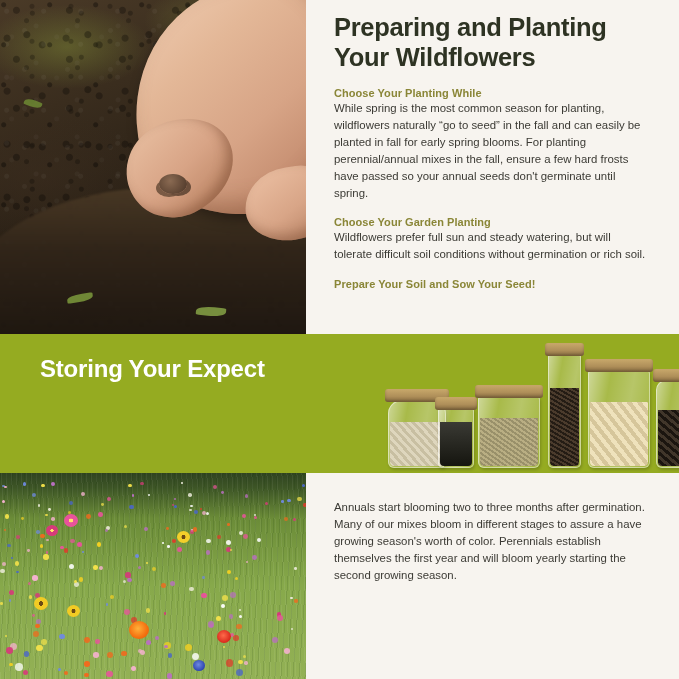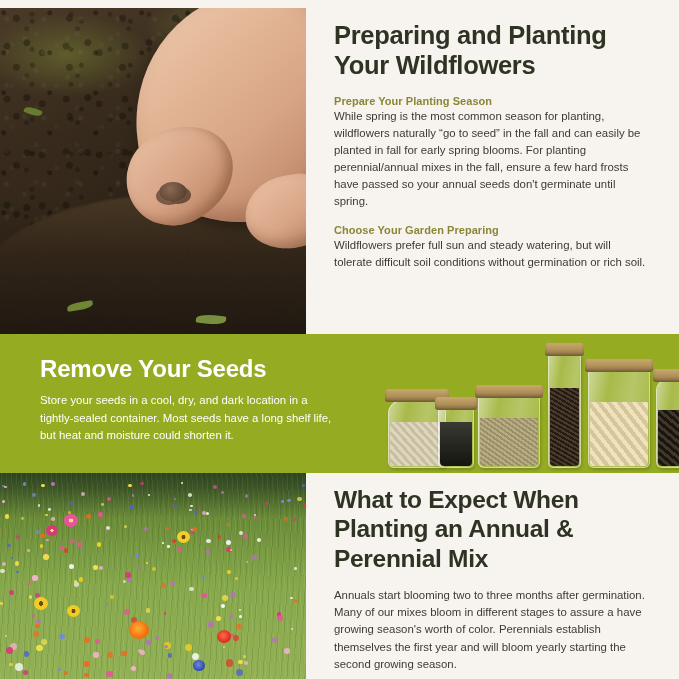--- a/index.html
+++ b/index.html
@@ -13,21 +13,20 @@
     position: relative;
     width: 679px; height: 679px;
     background: #f7f4ef;
   }
 
   
   .sec-top {
     position: absolute; left: 0; top: 0;
     width: 679px; height: 334px;
     background: #f7f4ef;
-    margin-top: 8px;
   }
   .photo-soil {
     position: absolute; left: 0; top: 0;
     width: 306px; height: 334px;
     overflow: hidden;
     background: #2e2118;
   }
   .soil-bg {
     position: absolute; inset: 0;
     background:
@@ -232,33 +231,33 @@
       <div class="hand-second"></div>
       <div class="hand-fingers"></div>
       <div class="hand-seeds"></div>
       <div class="sprout s3"></div>
       <div class="sprout s4"></div>
     </div>
 
     <div class="col-right">
       <h1 class="h1">Preparing and Planting Your Wildflowers</h1>
 
-      <div class="sub-h">Prepare Your Planting Season</div>
+      <div class="sub-h">Choose Your Planting While</div>
       <p class="body-t">While spring is the most common season for planting, wildflowers naturally “go to seed” in the fall and can easily be planted in fall for early spring blooms. For planting perennial/annual mixes in the fall, ensure a few hard frosts have passed so your annual seeds don't germinate until spring.</p>
 
-      <div class="sub-h">Choose Your Garden Preparing</div>
+      <div class="sub-h">Choose Your Garden Planting</div>
       <p class="body-t">Wildflowers prefer full sun and steady watering, but will tolerate difficult soil conditions without germination or rich soil.</p>
 
+      <div class="sub-h">Prepare Your Soil and Sow Your Seed!</div>
     </div>
   </div>
 
   <div class="sec-green">
     <div class="green-text">
-      <h2 class="h2">Remove Your Seeds</h2>
-      <p class="green-body">Store your seeds in a cool, dry, and dark location in a tightly-sealed container. Most seeds have a long shelf life, but heat and moisture could shorten it.</p>
+      <h2 class="h2">Storing Your Expect</h2>
     </div>
 
     <div class="jars">
       <div class="jar jarA">
           <div class="cork"></div>
           <div class="fill"></div>
         </div>
       <div class="jar jarB">
           <div class="cork"></div>
           <div class="fill"></div>
@@ -482,18 +481,17 @@
           <span class="fl" style="left:63%;top:91%;width:12px;height:11px;background:radial-gradient(circle at 45% 42%,#6f8ae0,#2e46b0 70%);"></span>
           <span class="fl" style="left:58%;top:28%;width:13px;height:12px;background:radial-gradient(circle at 50% 50%,#6b4a14 0 22%,#f3cf2a 24%);"></span>
           <span class="fl" style="left:11%;top:60%;width:14px;height:13px;background:radial-gradient(circle at 50% 50%,#6b4a14 0 22%,#f2cb24 24%);"></span>
           <span class="fl" style="left:22%;top:64%;width:13px;height:12px;background:radial-gradient(circle at 50% 50%,#6b4a14 0 22%,#f2cb24 24%);"></span>
           <span class="fl" style="left:21%;top:20%;width:14px;height:13px;background:radial-gradient(circle at 50% 50%,#ffe26a 0 20%,#e8539b 22%);"></span>
           <span class="fl" style="left:15%;top:25%;width:12px;height:11px;background:radial-gradient(circle at 50% 50%,#ffe26a 0 20%,#d63a7a 22%);"></span>
         </div>
     </div>
 
     <div class="bot-right">
-      <h2 class="h3">What to Expect When Planting an Annual &amp; Perennial Mix</h2>
       <p class="bot-body">Annuals start blooming two to three months after germination. Many of our mixes bloom in different stages to assure a have growing season's worth of color. Perennials establish themselves the first year and will bloom yearly starting the second growing season.</p>
     </div>
   </div>
 
 </div>
 
 </body></html>

